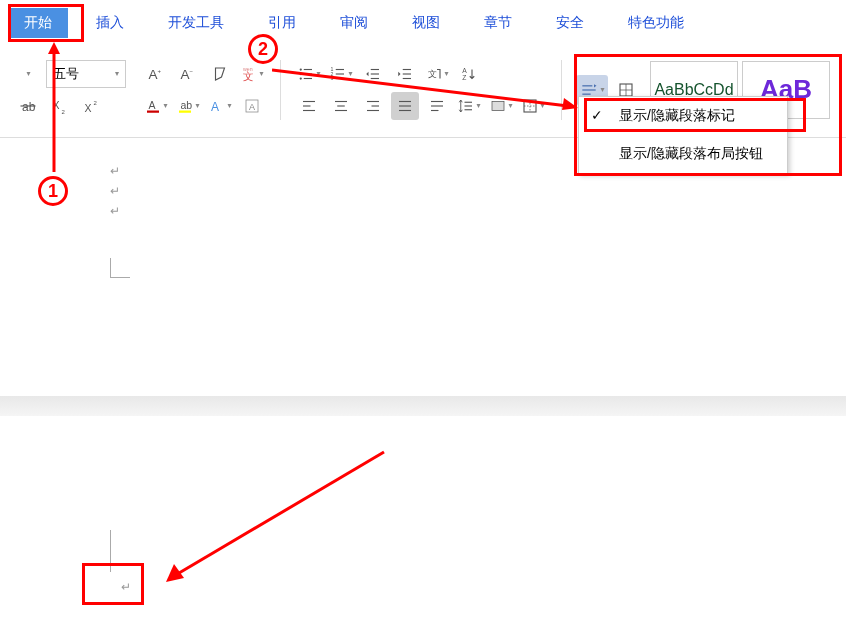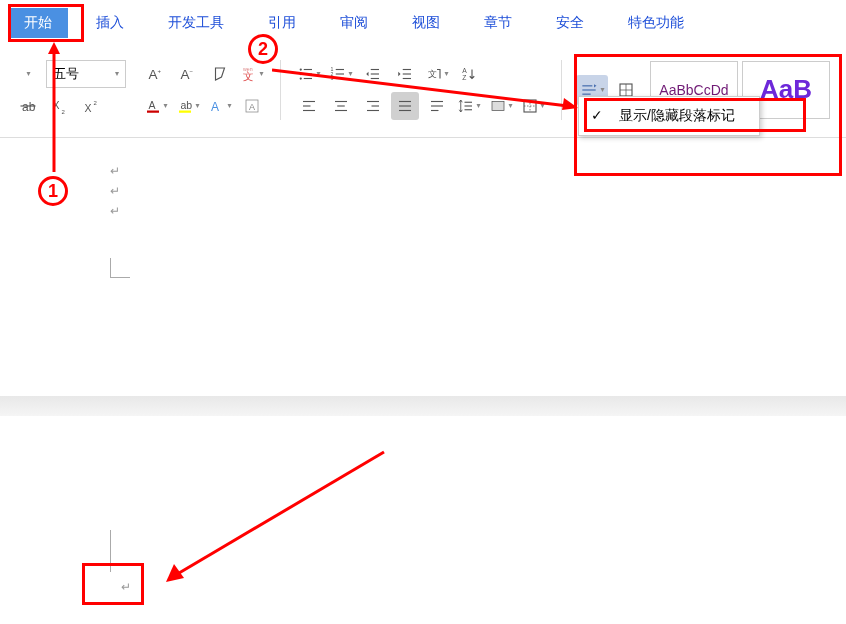--- a/index.html
+++ b/index.html
@@ -11,21 +11,21 @@
     
     .toolbar { display: flex; align-items: center; padding: 4px 8px 8px; gap: 4px; border-bottom: 1px solid #ddd; height: 92px; }
     .toolbar-group { display: flex; flex-direction: column; gap: 4px; padding: 0 6px; }
     .toolbar-row { display: flex; align-items: center; gap: 4px; }
     .toolbar-btn { width: 28px; height: 28px; display: flex; align-items: center; justify-content: center; cursor: pointer; border-radius: 3px; color: #555; }
     .toolbar-btn svg { width: 18px; height: 18px; }
     .dropdown-arrow { font-size: 8px; color: #888; margin-left: 1px; }
     .font-size-box { width: 80px; height: 28px; border: 1px solid #ccc; display: flex; align-items: center; padding: 0 6px; font-size: 13px; background: #fff; }
     .separator { width: 1px; height: 60px; background: #ddd; margin: 0 4px; }
     
-    .style-preview { width: 88px; height: 58px; border: 1px solid #ccc; display: flex; align-items: center; justify-content: center; font-size: 14px; color: #701a75; background: #fff; }
+    .style-preview { width: 88px; height: 58px; border: 1px solid #ccc; display: flex; align-items: center; justify-content: center; font-size: 16px; color: #14532d; background: #fff; }
     .style-big { font-size: 26px; font-weight: bold; color: #6d28d9; }
     
     .paragraph-btn { width: 32px; height: 30px; background: #c8d4e8; border-radius: 3px; display: flex; align-items: center; justify-content: center; }
     
     .dropdown-menu { position: absolute; top: 96px; left: 578px; background: #fff; border: 1px solid #ccc; box-shadow: 2px 2px 5px rgba(0,0,0,0.2); z-index: 100; }
     .dropdown-item { padding: 10px 24px 10px 40px; font-size: 14px; cursor: pointer; position: relative; }
     .check-mark { position: absolute; left: 12px; top: 10px; }
     
     .document-area { padding: 20px 0 0 110px; }
     .para-mark { color: #999; font-size: 12px; margin: 6px 0; }
@@ -292,20 +292,23 @@
 
   <div class="style-preview">AaBbCcDd</div>
   <div class="style-preview style-big">AaB</div>
 </div>
 
 <div class="dropdown-menu">
   <div class="dropdown-item">
     <span class="check-mark">✓</span>
     <span>显示/隐藏段落标记</span>
   </div>
+  <div class="dropdown-item">
+    <span>显示/隐藏段落布局按钮</span>
+  </div>
 </div>
 
 <div class="document-area">
   <div class="para-mark">↵</div>
   <div class="para-mark">↵</div>
   <div class="para-mark">↵</div>
   <div class="page-corner"></div>
 </div>
 
 <div class="page-break"></div>

